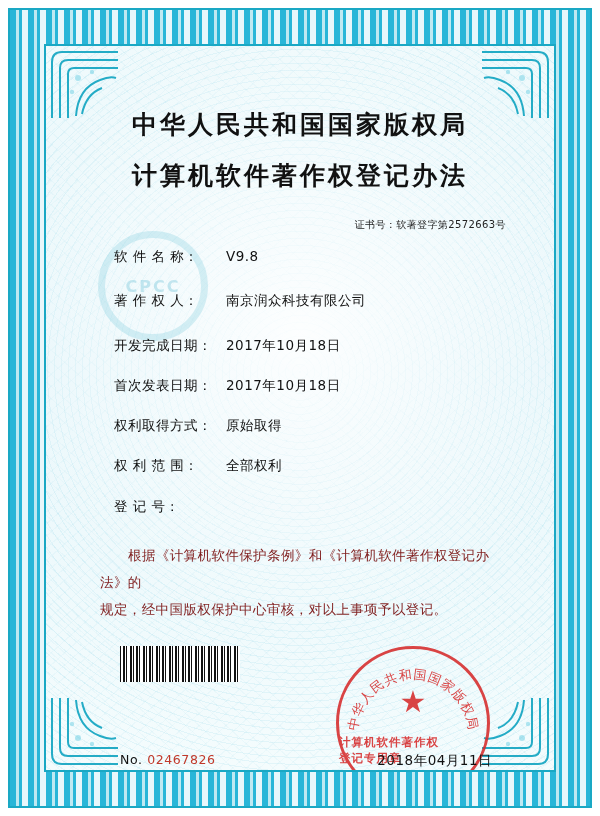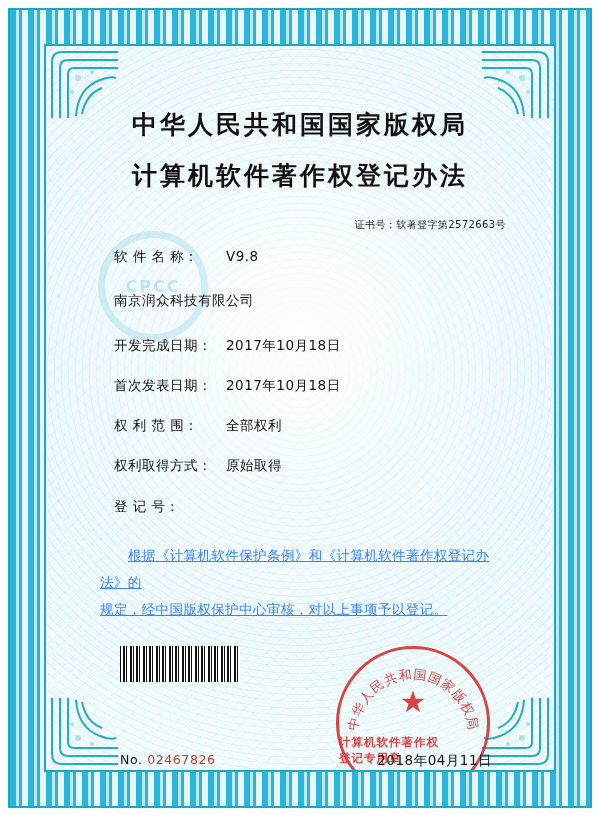--- a/index.html
+++ b/index.html
@@ -159,25 +159,24 @@
   .field-value .line2 {
     display: block;
   }
 
   .row-gap-lg { margin-bottom: 24px; }
   .row-gap-md { margin-bottom: 20px; }
 
   .paragraph {
     margin-top: 26px;
     font-size: 13.5px;
-    color: #3b82f6;
+    color: #7f1d1d;
     line-height: 2.0;
     letter-spacing: 0.4px;
     padding: 0 8px 0 12px;
-    text-decoration: underline;
   }
   .paragraph .indent { text-indent: 28px; display: block; }
 
   
   .barcode {
     position: absolute;
     left: 74px;
     top: 600px;
     width: 120px;
     height: 36px;
@@ -341,41 +340,42 @@
         <div class="fields">
 
           <div class="field-row row-gap-lg">
             <div class="field-label">软 件 名 称：</div>
             <div class="field-value">
               <span class="line2">V9.8</span>
             </div>
           </div>
 
           <div class="field-row row-gap-lg">
+            <div class="field-label">著 作 权 人：</div>
             <div class="field-value">南京润众科技有限公司</div>
           </div>
 
           <div class="field-row row-gap-md">
             <div class="field-label">开发完成日期：</div>
             <div class="field-value">2017年10月18日</div>
           </div>
 
           <div class="field-row row-gap-md">
             <div class="field-label">首次发表日期：</div>
             <div class="field-value">2017年10月18日</div>
           </div>
 
           <div class="field-row row-gap-md">
+            <div class="field-label">权利取得方式：</div>
+            <div class="field-value">原始取得</div>
+          </div>
+
+          <div class="field-row row-gap-md">
             <div class="field-label">权 利 范 围：</div>
             <div class="field-value">全部权利</div>
-          </div>
-
-          <div class="field-row row-gap-md">
-            <div class="field-label">权利取得方式：</div>
-            <div class="field-value">原始取得</div>
           </div>
 
           <div class="field-row">
             <div class="field-label">登 记 号：</div>
           </div>
 
         </div>
 
         <div class="paragraph">
           <span class="indent">根据《计算机软件保护条例》和《计算机软件著作权登记办法》的</span>

